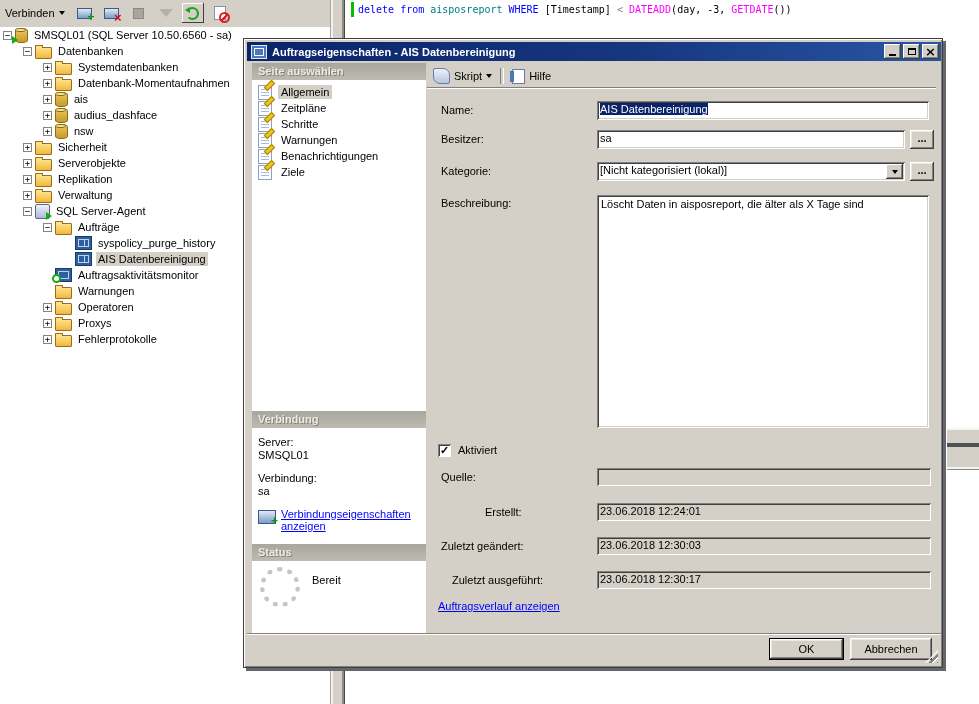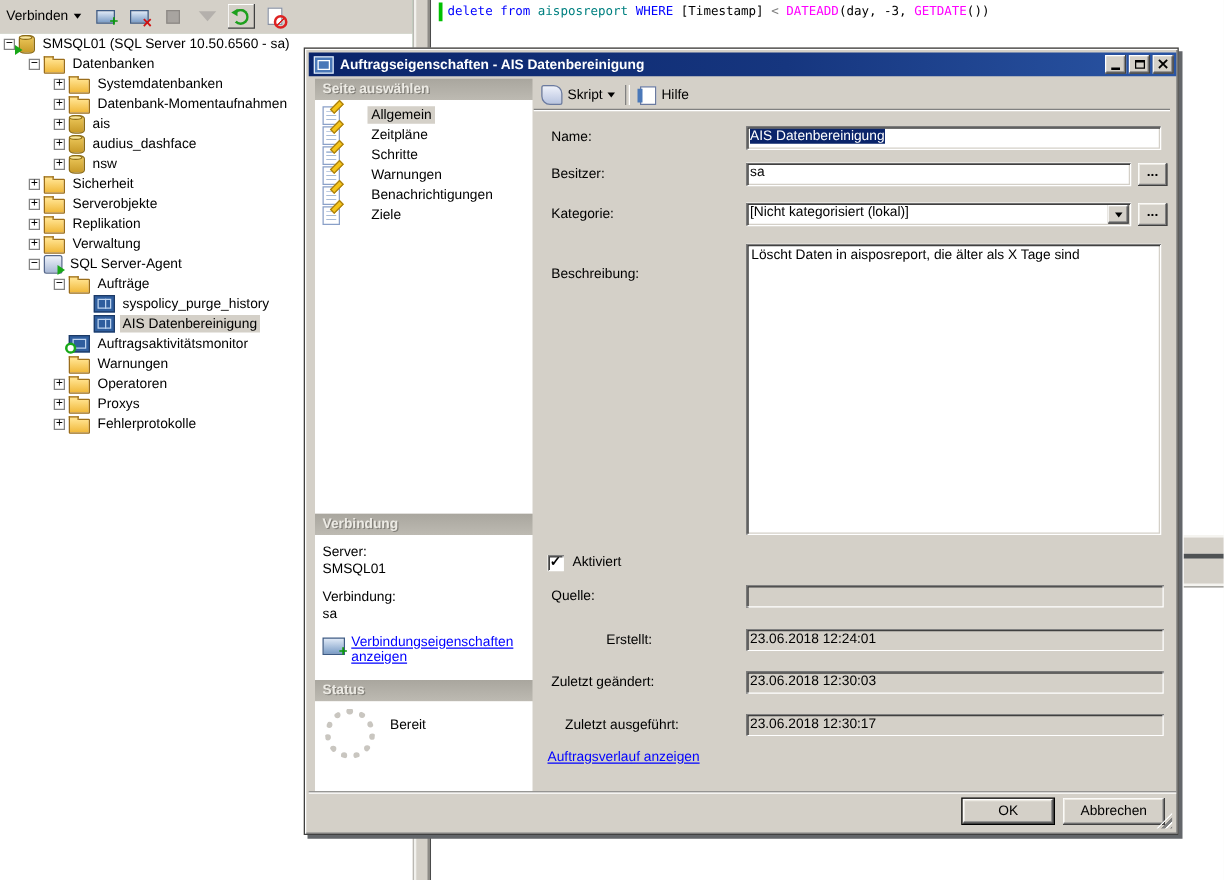--- a/index.html
+++ b/index.html
@@ -105,21 +105,21 @@
   .tool-sep{width:2px;height:16px;border-left:1px solid #808080;border-right:1px solid #fff;}
   .dlg-toolbar-groove{position:absolute;left:183px;top:48px;width:509px;}
 
   .shead{position:absolute;left:8px;width:174px;height:17px;box-sizing:border-box;
      background:linear-gradient(#a9a69e,#bdbab2);color:#eceae4;font-weight:bold;font-size:11px;
      padding:2px 6px;text-shadow:1px 1px 0 rgba(90,88,82,.55);white-space:nowrap;overflow:hidden;}
   .sh-pages{top:24px;}
   .sh-conn{top:372px;}
   .sh-status{top:505px;}
   .page-list{position:absolute;left:8px;top:41px;width:174px;height:331px;background:#fff;padding-top:4px;box-sizing:border-box;}
-  .prow{height:16px;display:flex;align-items:center;padding-left:6px;gap:16px;}
+  .prow{height:16px;display:flex;align-items:center;padding-left:6px;}
   .pgicon{flex:none;width:12px;height:13px;background:#fff;border:1px solid #8aa0c8;position:relative;margin-right:6px;}
   .pgicon::before{content:'';position:absolute;left:2px;right:2px;top:3px;height:8px;
      background:repeating-linear-gradient(to bottom,#a8bcd8 0 1px,transparent 1px 3px);}
   .pgicon::after{content:'';position:absolute;right:-4px;top:-3px;width:9px;height:3px;background:#f5c518;border:1px solid #a87d10;transform:rotate(-45deg);}
   .plabel{padding:1px 3px;}
   .plabel.psel{background:#d4d0c8;}
 
   .conn-box{position:absolute;left:8px;top:389px;width:174px;height:116px;background:#fff;padding:8px 0 0 6px;box-sizing:border-box;}
   .conn-box .row{line-height:13px;}
   .conn-link{display:flex;align-items:flex-start;margin-top:10px;gap:5px;}
@@ -375,21 +375,21 @@
     <div class="field sunken" style="left:353px;top:91px;width:308px;height:19px;"><span>sa</span></div>
     <div class="dots-btn raised" style="left:666px;top:91px;padding-top:3px;">...</div>
 
     <span class="flabel" style="left:197px;top:126px;">Kategorie:</span>
     <div class="combo sunken" style="left:353px;top:123px;width:308px;height:19px;">
       <span>[Nicht kategorisiert (lokal)]</span>
       <span class="combo-btn"></span>
     </div>
     <div class="dots-btn raised" style="left:666px;top:123px;padding-top:3px;">...</div>
 
-    <span class="flabel" style="left:197px;top:174px;">Beschreibung:</span>
+    <span class="flabel" style="left:197px;top:158px;">Beschreibung:</span>
     <div class="textarea sunken" style="left:353px;top:156px;width:332px;height:233px;">Löscht Daten in aisposreport, die älter als X Tage sind</div>
 
     <div class="checkbox" style="left:194px;top:405px;"></div>
     <span class="flabel" style="left:214px;top:405px;">Aktiviert</span>
 
     <span class="flabel" style="left:197px;top:432px;">Quelle:</span>
     <div class="field sunken disabled" style="left:353px;top:429px;width:334px;height:18px;"></div>
 
     <span class="flabel" style="left:197px;top:467px;padding-left:44px;">Erstellt:</span>
     <div class="field sunken disabled" style="left:353px;top:464px;width:334px;height:18px;">23.06.2018 12:24:01</div>

